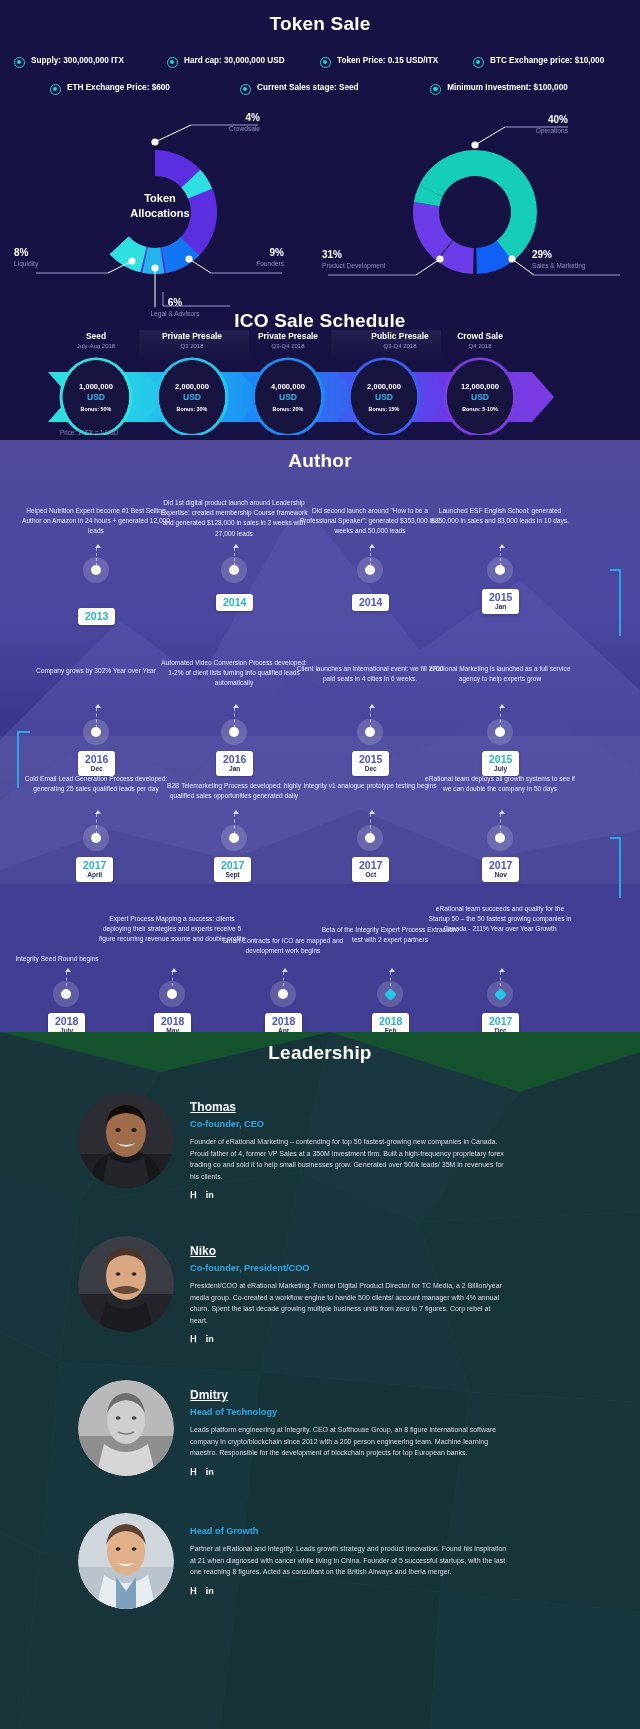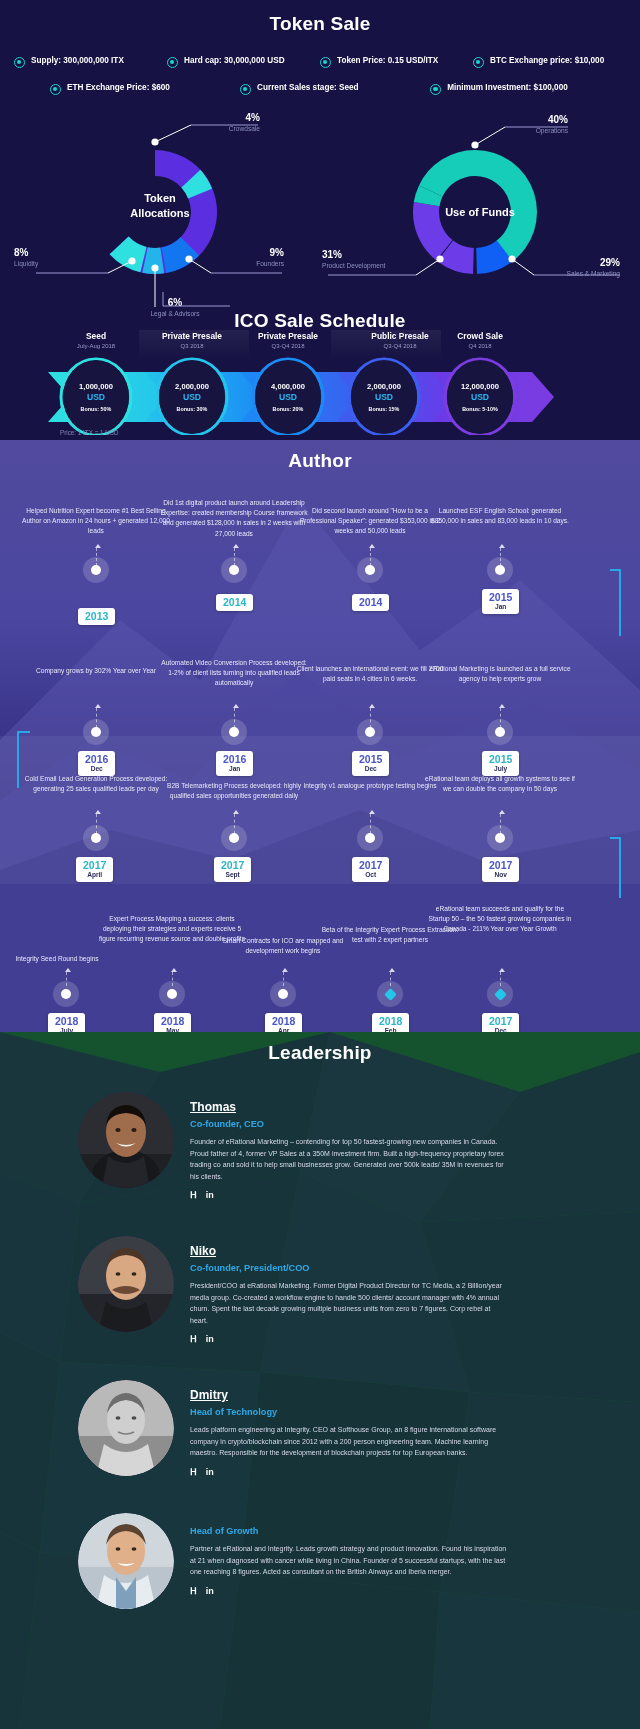--- a/index.html
+++ b/index.html
@@ -229,23 +229,20 @@
           <path d="M 0,-62 A 62,62 0 0 1 36.4,50.2 L 21.1,29.1 A 36,36 0 0 0 0,-36 Z" fill="#15cdb8"></path>
 
           <path d="M 37.7,49.2 A 62,62 0 0 1 2.0,62.0 L 1.2,36.0 A 36,36 0 0 0 21.9,28.6 Z" fill="#1060f5"></path>
 
           <path d="M -2.0,62.0 A 62,62 0 0 1 -37.7,49.2 L -21.9,28.6 A 36,36 0 0 0 -1.2,36.0 Z" fill="#6b3ce8"></path>
           <path d="M -38.7,48.4 A 62,62 0 0 1 -61.2,-10.0 L -35.5,-5.8 A 36,36 0 0 0 -22.5,28.1 Z" fill="#6b3ce8"></path>
           <path d="M -61.2,-10.0 A 62,62 0 0 1 -56.0,-26.6 L -32.5,-15.4 A 36,36 0 0 0 -35.5,-5.8 Z" fill="#15cdb8"></path>
           <path d="M -56.0,-26.6 A 62,62 0 0 1 0,-62 L 0,-36 A 36,36 0 0 0 -32.5,-15.4 Z" fill="#15cdb8"></path>
         </g>
       </svg>
-      <div class="donut-center" style="top:103px">
-        <div>Use of Funds</div>
-      </div>
 
       <svg width="320" height="200" style="position:absolute;left:0;top:0;pointer-events:none">
         <circle cx="155" cy="36" r="3.6" fill="#fff"></circle>
         <line x1="155" y1="36" x2="185" y2="18" stroke="#fff" stroke-width="1"></line>
         <line x1="185" y1="18" x2="248" y2="18" stroke="#9a9ad0" stroke-width="1"></line>
         <circle cx="120" cy="150" r="3.6" fill="#fff"></circle>
         <line x1="120" y1="150" x2="96" y2="166" stroke="#fff" stroke-width="1"></line>
         <line x1="96" y1="166" x2="8" y2="166" stroke="#9a9ad0" stroke-width="1"></line>
         <circle cx="192" cy="150" r="3.6" fill="#fff"></circle>
         <line x1="192" y1="150" x2="214" y2="166" stroke="#fff" stroke-width="1"></line>
@@ -253,21 +250,21 @@
       </svg>
 
       <div class="lbl" style="left:188px;top:5px;width:60px;text-align:right">
         <span class="pct">40%</span>
         <span class="nm">Operations</span>
       </div>
       <div class="lbl" style="left:2px;top:140px;width:90px;text-align:left">
         <span class="pct">31%</span>
         <span class="nm">Product Development</span>
       </div>
-      <div class="lbl" style="left:212px;top:148px;width:88px;text-align:right">
+      <div class="lbl" style="left:212px;top:140px;width:88px;text-align:left">
         <span class="pct">29%</span>
         <span class="nm">Sales &amp; Marketing</span>
       </div>
     </div>
   </div>
 
   <div class="lbl" style="left:125px;top:297px;width:100px;text-align:center">
     <span class="pct">6%</span>
     <span class="nm">Legal &amp; Advisors</span>
   </div>

